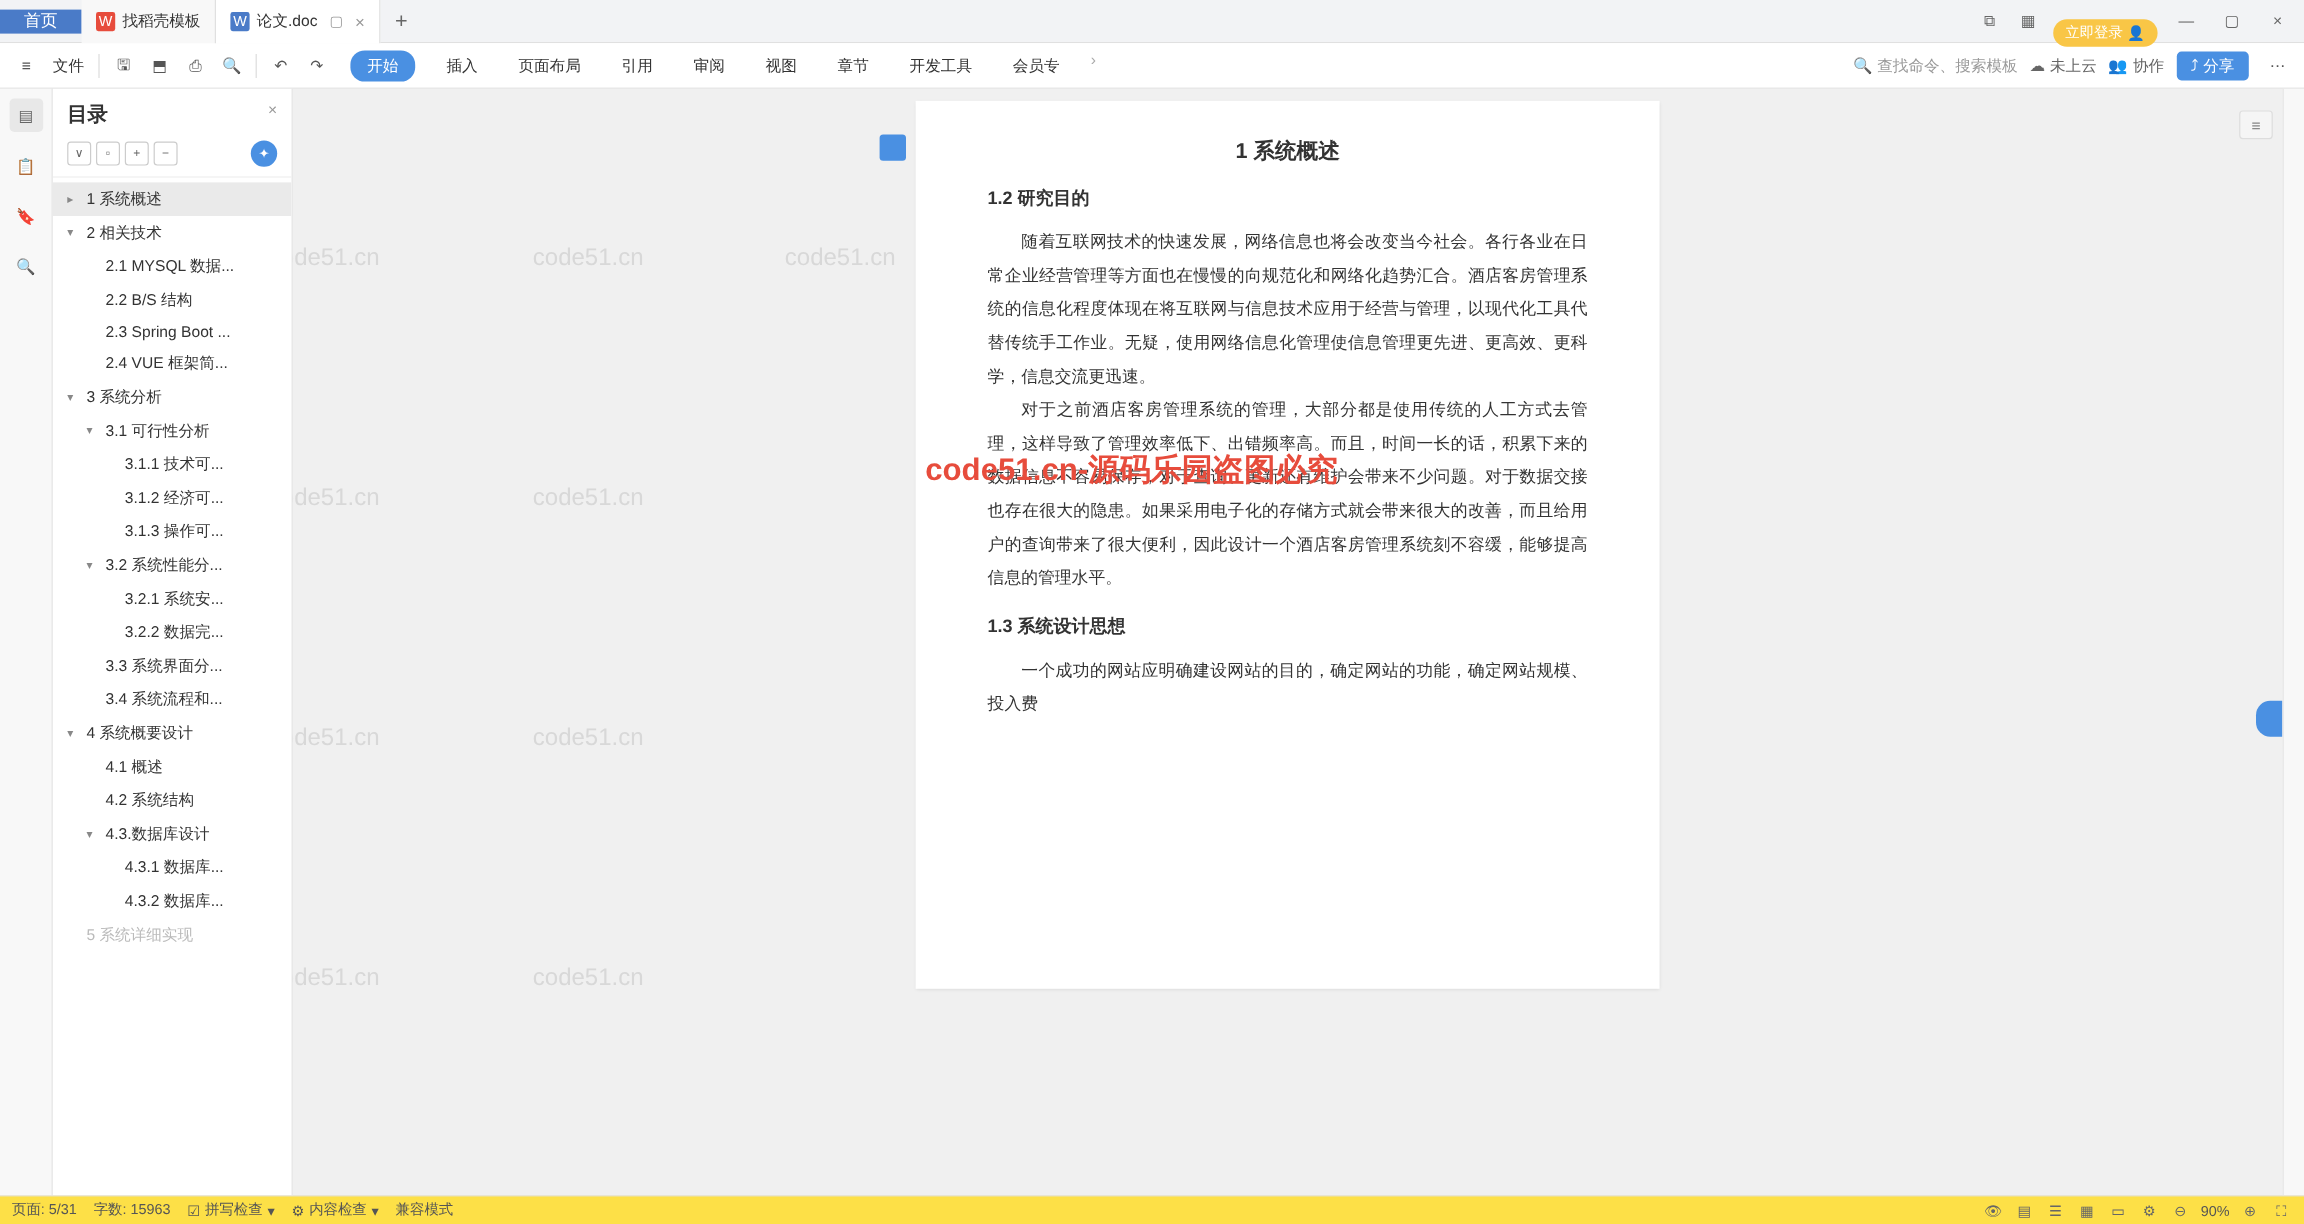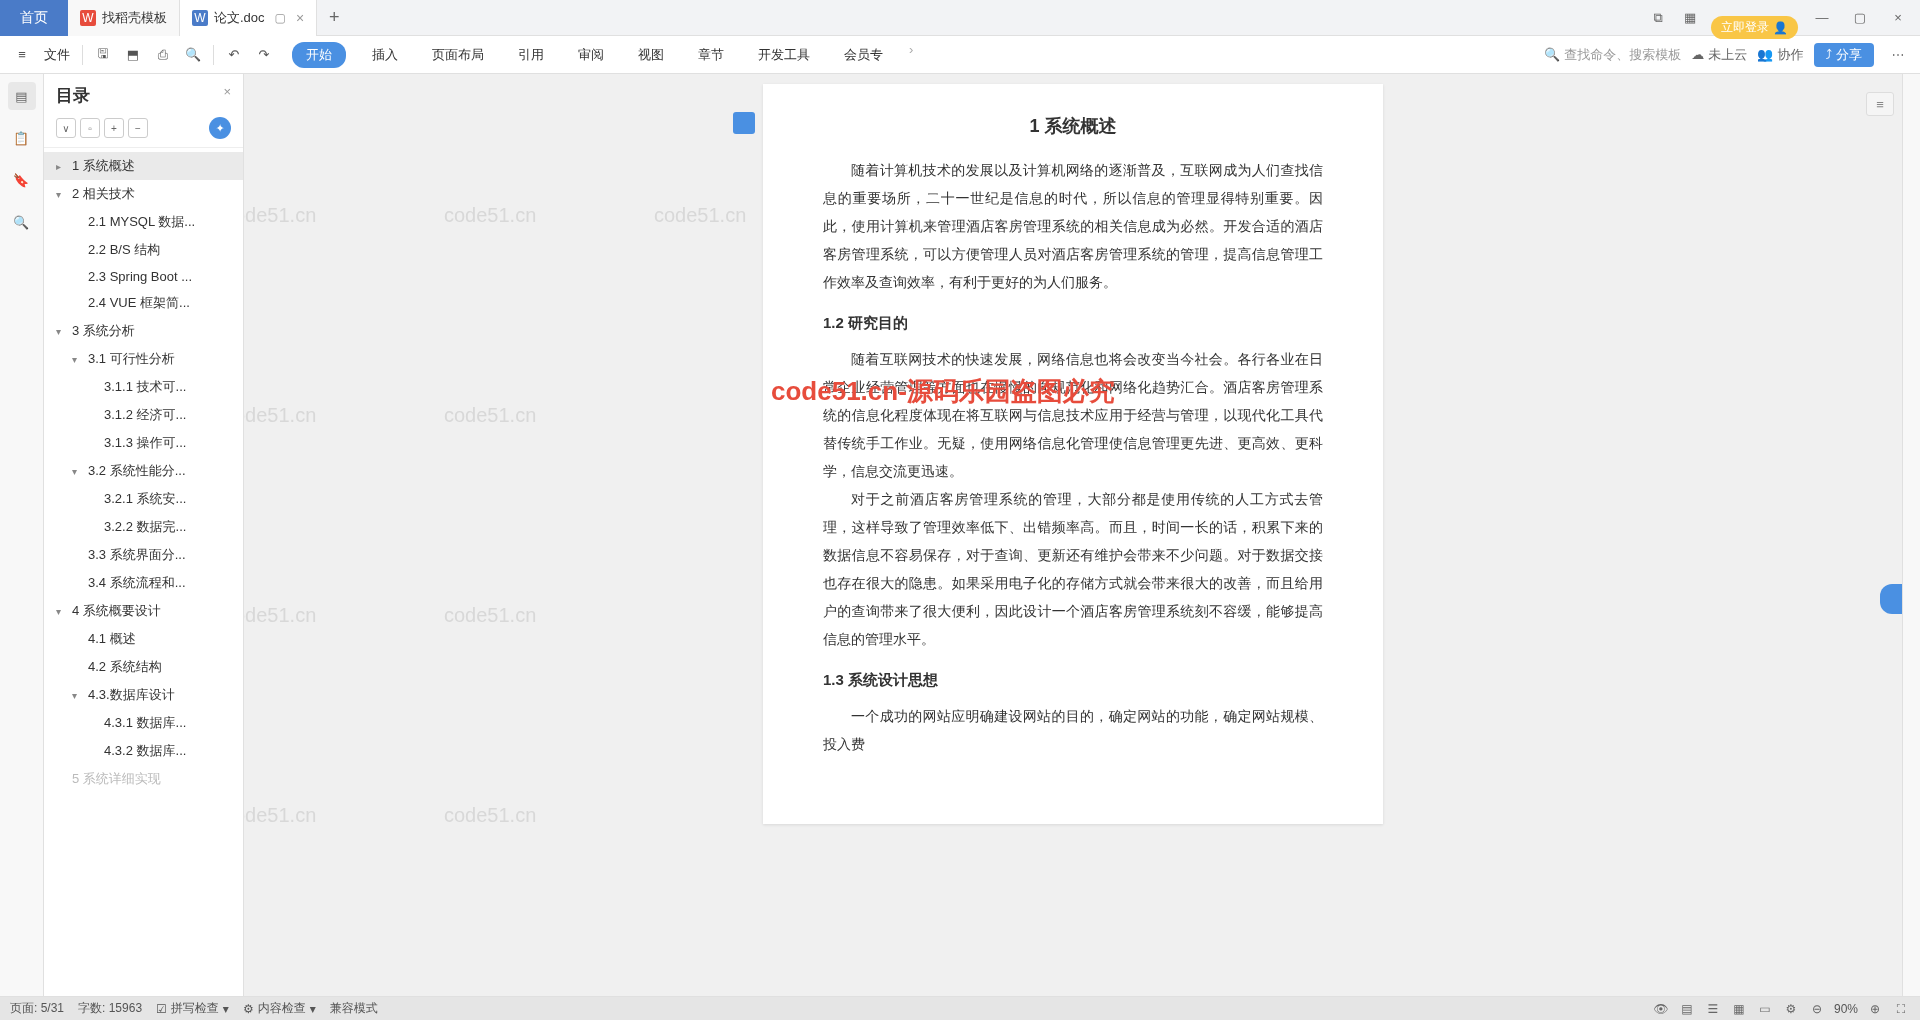--- a/index.html
+++ b/index.html
@@ -1,19 +1,19 @@
 <!DOCTYPE html>
 <html><head>
 <meta charset="utf-8">
 <style>
 * { margin: 0; padding: 0; box-sizing: border-box; }
 body { font-family: "Microsoft YaHei", Arial, sans-serif; font-size: 13px; color: #333; background: #fff; overflow: hidden; height: 100vh; }
 
 .title-bar { height: 36px; background: #f2f3f5; display: flex; align-items: center; border-bottom: 1px solid #e0e0e0; }
-.home-tab { background: #4a7bc8; color: #fff; height: 36px; padding: 0 20px; display: flex; align-items: center; font-size: 14px; cursor: pointer; }
+.home-tab { background: #4a7bc8; color: #fff; height: 20px; padding: 0 20px; display: flex; align-items: center; font-size: 14px; cursor: pointer; }
 .doc-tab { height: 36px; padding: 0 12px; display: flex; align-items: center; gap: 6px; border-right: 1px solid #e0e0e0; background: #f8f8f8; cursor: pointer; }
 .doc-tab.active { background: #fff; }
 .tab-icon { width: 16px; height: 16px; display: inline-flex; align-items: center; justify-content: center; font-size: 12px; }
 .tab-icon.red { background: #e74c3c; color: #fff; border-radius: 2px; }
 .tab-icon.blue { background: #4a7bc8; color: #fff; border-radius: 2px; }
 .tab-close { color: #999; font-size: 14px; margin-left: 4px; cursor: pointer; }
 .tab-extra { color: #999; font-size: 12px; margin-left: 4px; }
 .tab-add { padding: 0 12px; color: #666; font-size: 18px; cursor: pointer; }
 .title-bar-right { margin-left: auto; display: flex; align-items: center; gap: 10px; padding-right: 8px; }
 .tbr-icon { width: 22px; height: 22px; display: flex; align-items: center; justify-content: center; color: #666; cursor: pointer; }
@@ -55,21 +55,21 @@
 .page { width: 620px; margin: 0 auto; background: #fff; padding: 30px 60px 40px 60px; min-height: 740px; box-shadow: 0 1px 3px rgba(0,0,0,0.1); position: relative; }
 .page-marker { position: absolute; left: -30px; top: 28px; width: 22px; height: 22px; background: #4a90e2; border-radius: 3px; }
 .doc-h1 { text-align: center; font-size: 18px; font-weight: bold; margin-bottom: 18px; }
 .doc-h2 { font-size: 15px; font-weight: bold; margin: 18px 0 12px; }
 .doc-p { font-size: 14px; line-height: 2; text-align: justify; text-indent: 2em; }
 .watermark-red { position: absolute; color: #e74c3c; font-size: 26px; font-weight: bold; left: 8px; top: 290px; white-space: nowrap; pointer-events: none; }
 .watermark-grey { position: absolute; color: #d8d8d8; font-size: 20px; pointer-events: none; }
 .right-toggle { position: absolute; right: 8px; top: 18px; width: 28px; height: 24px; background: #f5f5f5; border: 1px solid #ddd; border-radius: 3px; display: flex; align-items: center; justify-content: center; color: #888; cursor: pointer; }
 .side-bubble { position: absolute; right: 0; top: 510px; width: 22px; height: 30px; background: #4a90e2; border-radius: 12px 0 0 12px; cursor: pointer; }
 
-.status-bar { height: 24px; background: #e5e5e5; border-top: 1px solid #e0e0e0; display: flex; align-items: center; padding: 0 10px; font-size: 12px; color: #555; gap: 14px; }
+.status-bar { height: 24px; background: #fde047; border-top: 1px solid #e0e0e0; display: flex; align-items: center; padding: 0 10px; font-size: 12px; color: #555; gap: 14px; }
 .sb-item { display: flex; align-items: center; gap: 4px; }
 .sb-right { margin-left: auto; display: flex; align-items: center; gap: 8px; }
 .sb-icon { width: 18px; height: 18px; display: flex; align-items: center; justify-content: center; color: #666; cursor: pointer; }
 
 .right-rail { width: 18px; background: #f8f8f8; border-left: 1px solid #e0e0e0; }
 </style>
 </head>
 <body>
 
 <div class="title-bar">
@@ -281,21 +281,20 @@
     <div class="watermark-grey" style="left:-20px;top:730px;">code51.cn</div>
     <div class="watermark-grey" style="left:200px;top:730px;">code51.cn</div>
     <div class="watermark-grey" style="left:620px;top:730px;">code51.cn</div>
     <div class="watermark-grey" style="left:830px;top:730px;">code51.cn</div>
     <div class="watermark-grey" style="left:1040px;top:730px;">code51.cn</div>
 
     <div class="page">
       <div class="page-marker"></div>
       <div class="watermark-red">code51.cn-源码乐园盗图必究</div>
       <h1 class="doc-h1">1 系统概述</h1>
-      <p class="doc-p">随着计算机技术的发展以及计算机网络的逐渐普及，互联网成为人们查找信息的重要场所，二十一世纪是信息的时代，所以信息的管理显得特别重要。因此，使用计算机来管理酒店客房管理系统的相关信息成为必然。开发合适的酒店客房管理系统，可以方便管理人员对酒店客房管理系统的管理，提高信息管理工作效率及查询效率，有利于更好的为人们服务。</p>
       <h2 class="doc-h2">1.2 研究目的</h2>
       <p class="doc-p">随着互联网技术的快速发展，网络信息也将会改变当今社会。各行各业在日常企业经营管理等方面也在慢慢的向规范化和网络化趋势汇合。酒店客房管理系统的信息化程度体现在将互联网与信息技术应用于经营与管理，以现代化工具代替传统手工作业。无疑，使用网络信息化管理使信息管理更先进、更高效、更科学，信息交流更迅速。</p>
       <p class="doc-p">对于之前酒店客房管理系统的管理，大部分都是使用传统的人工方式去管理，这样导致了管理效率低下、出错频率高。而且，时间一长的话，积累下来的数据信息不容易保存，对于查询、更新还有维护会带来不少问题。对于数据交接也存在很大的隐患。如果采用电子化的存储方式就会带来很大的改善，而且给用户的查询带来了很大便利，因此设计一个酒店客房管理系统刻不容缓，能够提高信息的管理水平。</p>
       <h2 class="doc-h2">1.3 系统设计思想</h2>
       <p class="doc-p">一个成功的网站应明确建设网站的目的，确定网站的功能，确定网站规模、投入费</p>
     </div>
   </div>
 
   <div class="right-rail"></div>
 </div>

